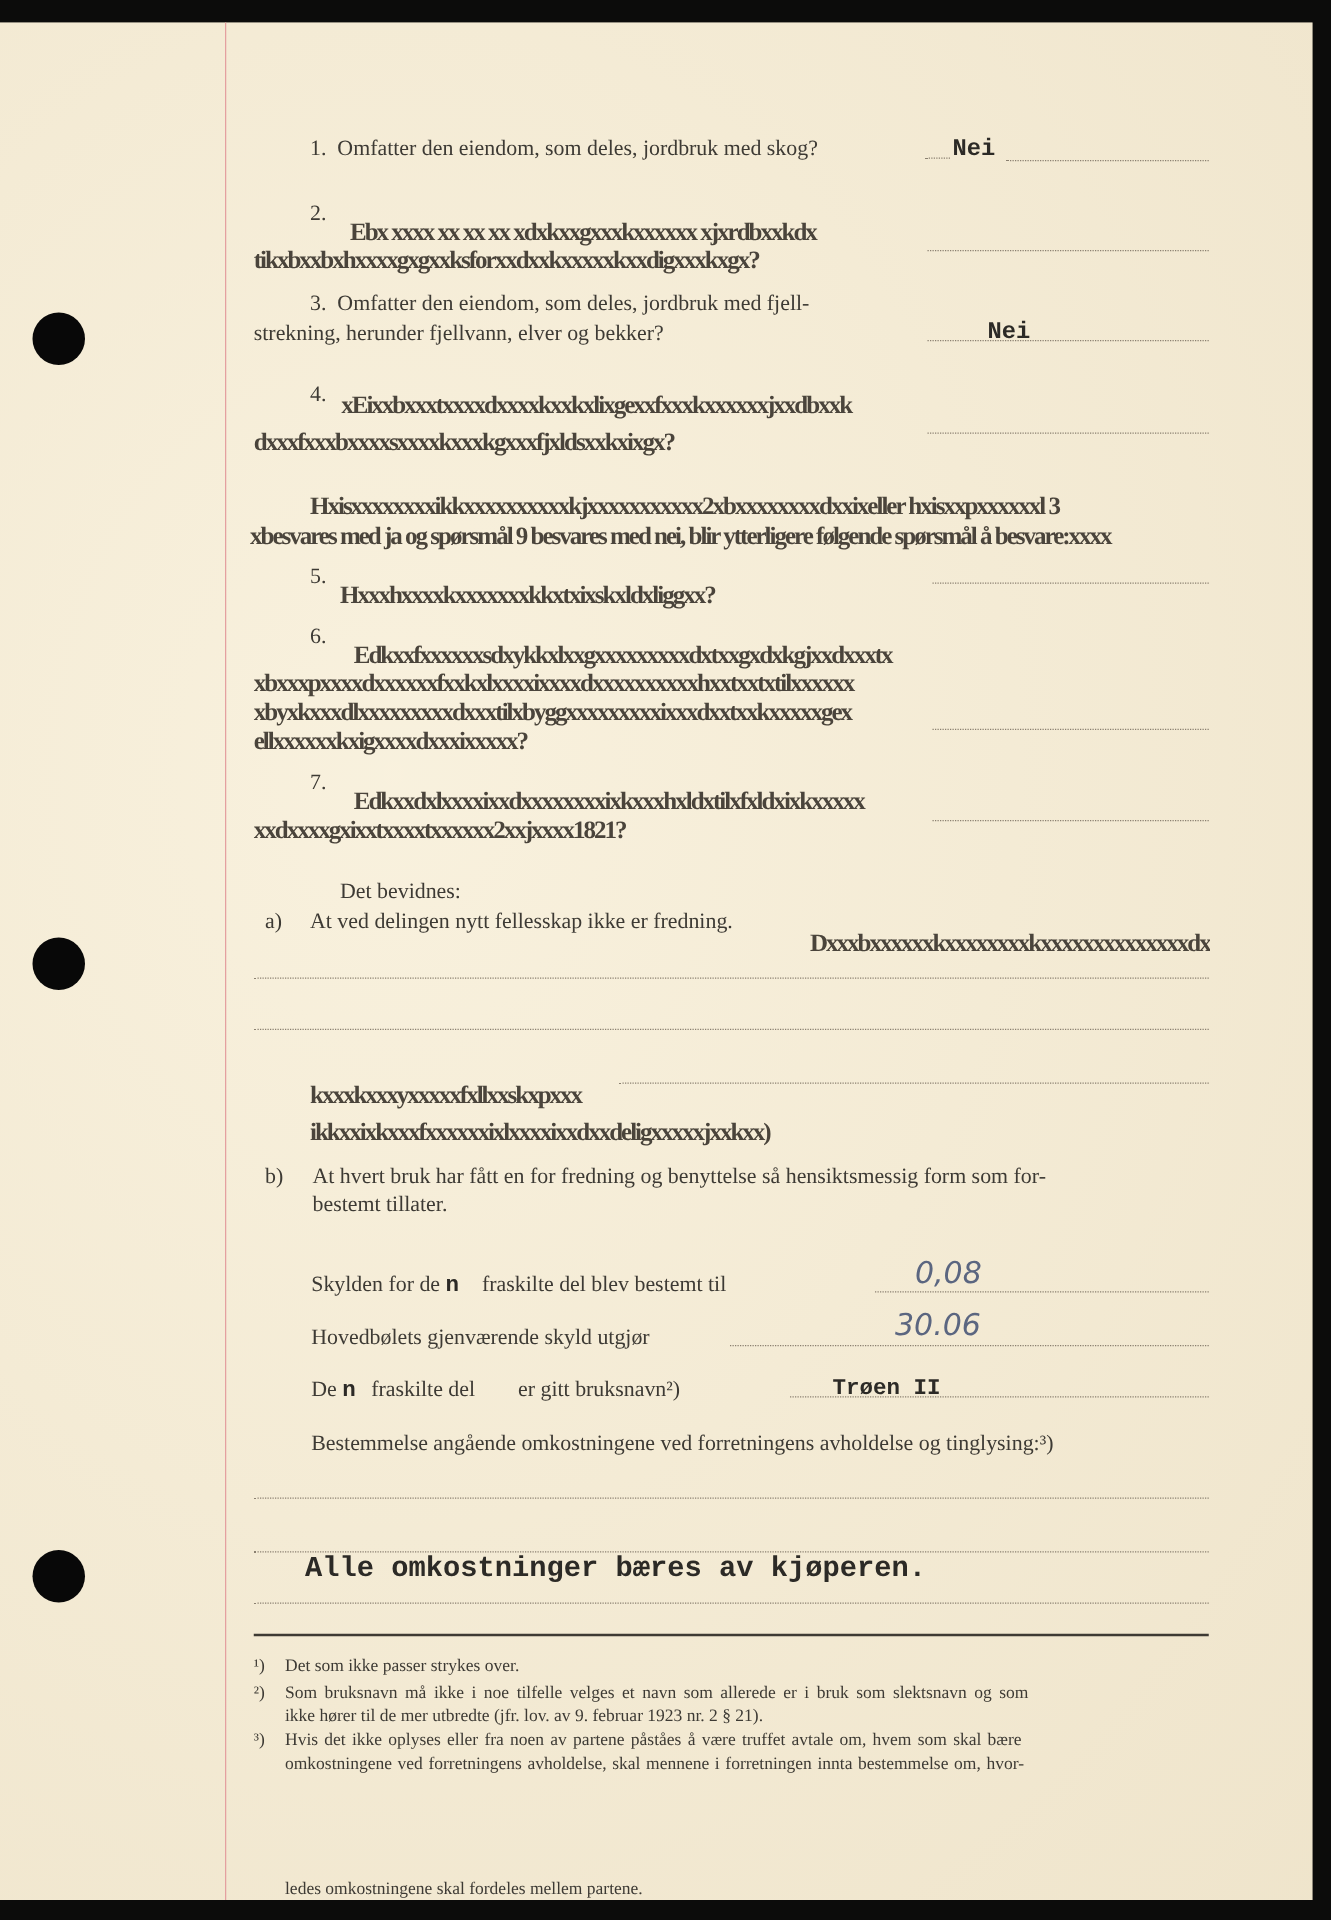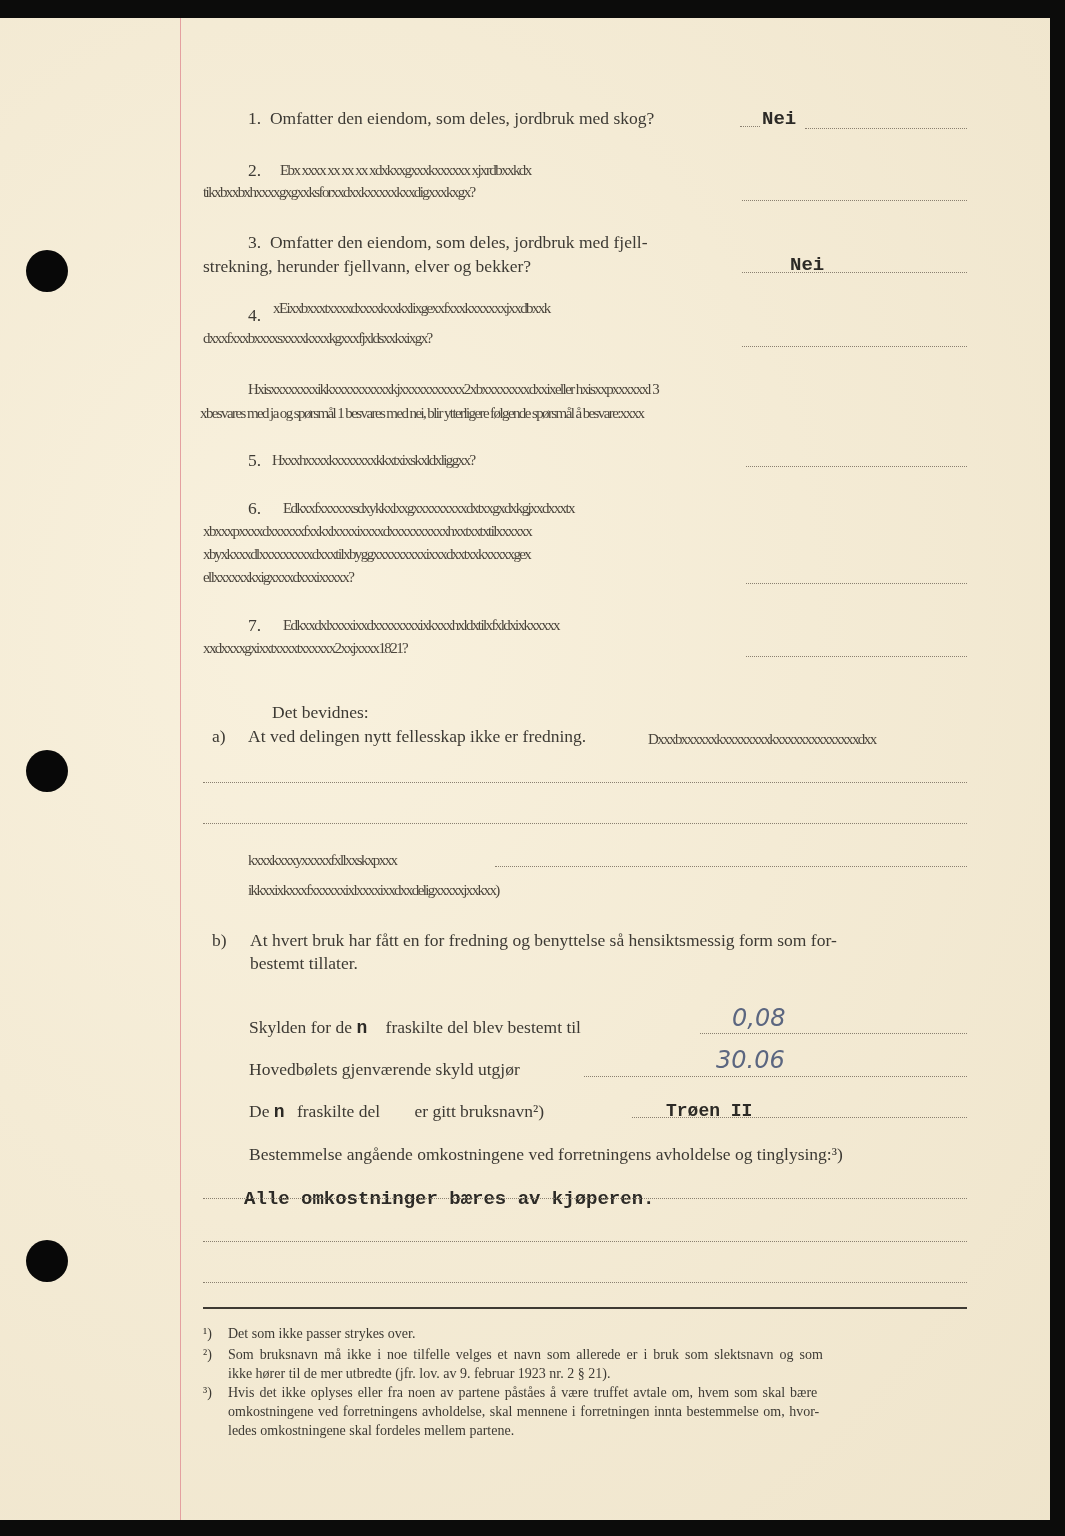--- a/index.html
+++ b/index.html
@@ -3,22 +3,22 @@
 <meta charset="utf-8">
 <style>
   html, body { margin:0; padding:0; }
   body { width:1065px; height:1536px; background:#0c0c0b; position:relative; overflow:hidden; }
   .paper { position:absolute; left:0; top:18px; width:1050px; height:1502px; background:#f2e8d0;
            background-image: radial-gradient(ellipse at 30% 40%, rgba(255,250,235,0.5), rgba(230,218,190,0.25)); }
   .margin-line { position:absolute; left:180px; top:0; width:1px; height:100%; background:#e4a0a0; }
   .hole { position:absolute; left:26px; width:42px; height:42px; border-radius:50%; background:#080808; }
   .txt { position:absolute; font-family:"Liberation Serif", serif; color:#3d3a34; font-size:17.5px; white-space:nowrap; }
   .small { font-size:14px; }
-  .strike { position:absolute; font-family:"Liberation Serif", serif; color:#4a443b; font-size:15px; font-weight:normal;
-            letter-spacing:-1.6px; white-space:nowrap; overflow:hidden; }
+  .strike { position:absolute; font-family:"Liberation Serif", serif; color:#4a443b; font-size:20px; font-weight:bold;
+            letter-spacing:-1.6px; white-space:nowrap; overflow:hidden;margin-top:13px; }
   .mono { font-family:"Liberation Mono", monospace; font-weight:bold; color:#2c2a26; }
   .hand { font-family:"DejaVu Sans", sans-serif; font-style:italic; color:#5b6680; font-size:24px; font-weight:normal; }
   .dots { position:absolute; height:0; border-bottom:1px dotted #8a8070; }
   .rule { position:absolute; height:2px; background:#3e3a33; }
 </style>
 </head>
 <body>
 
 <div class="paper">
   <div class="margin-line"></div>
@@ -47,21 +47,21 @@
 <div class="txt" style="left:203px;top:256px">strekning, herunder fjellvann, elver og bekker?</div>
 <div class="dots" style="left:742px;top:272px;width:225px"></div>
 <div class="txt mono" style="left:790px;top:254px;font-size:19px">Nei</div>
 
 <div class="txt" style="left:248px;top:305px">4.</div>
 <div class="strike" style="left:273px;top:300px;width:497px">xEixxbxxxtxxxxdxxxxkxxkxlixgexxfxxxkxxxxxxjxxdbxxk</div>
 <div class="strike" style="left:203px;top:330px;width:362px">dxxxfxxxbxxxxsxxxxkxxxkgxxxfjxldsxxkxixgx?</div>
 <div class="dots" style="left:742px;top:346px;width:225px"></div>
 
 <div class="strike" style="left:248px;top:381px;width:720px">Hxisxxxxxxxxikkxxxxxxxxxxkjxxxxxxxxxxx2xbxxxxxxxxdxxixeller hxisxxpxxxxxxl 3</div>
-<div class="strike" style="left:200px;top:405px;width:768px">xbesvares med ja og spørsmål 1 besvares med nei, blir ytterligere følgende spørsmål å besvare:xxxx</div>
+<div class="strike" style="left:200px;top:405px;width:768px">xbesvares med ja og spørsmål 9 besvares med nei, blir ytterligere følgende spørsmål å besvare:xxxx</div>
 
 <div class="txt" style="left:248px;top:450px">5.</div>
 <div class="strike" style="left:272px;top:452px;width:395px">Hxxxhxxxxkxxxxxxxkkxtxixskxldxliggxx?</div>
 <div class="dots" style="left:746px;top:466px;width:221px"></div>
 
 <div class="txt" style="left:248px;top:498px">6.</div>
 <div class="strike" style="left:283px;top:500px;width:470px">Edkxxfxxxxxxsdxykkxlxxgxxxxxxxxxdxtxxgxdxkgjxxdxxxtx</div>
 <div class="strike" style="left:203px;top:523px;width:550px">xbxxxpxxxxdxxxxxxfxxkxlxxxxixxxxdxxxxxxxxxxhxxtxxtxtilxxxxxx</div>
 <div class="strike" style="left:203px;top:546px;width:550px">xbyxkxxxdlxxxxxxxxxdxxxtilxbyggxxxxxxxxxixxxdxxtxxkxxxxxgex</div>
 <div class="strike" style="left:203px;top:569px;width:250px">ellxxxxxxkxigxxxxdxxxixxxxx?</div>
@@ -102,29 +102,29 @@
 <div class="txt" style="left:249px;top:1101px">
   <span>De</span>
   <span class="mono" style="font-size:18px">n</span>
   <span style="margin-left:8px">fraskilte del</span>
   <span style="margin-left:30px">er gitt bruksnavn²)</span>
 </div>
 <div class="dots" style="left:632px;top:1117px;width:335px"></div>
 <div class="txt mono" style="left:666px;top:1101px;font-size:18px">Trøen II</div>
 
 <div class="txt" style="left:249px;top:1144px">Bestemmelse angående omkostningene ved forretningens avholdelse og tinglysing:³)</div>
-<div class="txt mono" style="left:244px;top:1188px;font-size:19px">Alle omkostninger bæres av kjøperen.</div>
+<div class="txt mono" style="left:244px;top:1242px;font-size:23px">Alle omkostninger bæres av kjøperen.</div>
 <div class="dots" style="left:203px;top:1198px;width:764px"></div>
 <div class="dots" style="left:203px;top:1241px;width:764px"></div>
 <div class="dots" style="left:203px;top:1282px;width:764px"></div>
 <div class="rule" style="left:203px;top:1307px;width:764px"></div>
 
 <div class="txt small" style="left:203px;top:1326px">¹)</div>
 <div class="txt small" style="left:228px;top:1326px">Det som ikke passer strykes over.</div>
 
 <div class="txt small" style="left:203px;top:1347px">²)</div>
 <div class="txt small" style="left:228px;top:1347px;word-spacing:2.5px">Som bruksnavn må ikke i noe tilfelle velges et navn som allerede er i bruk som slektsnavn og som</div>
 <div class="txt small" style="left:228px;top:1366px">ikke hører til de mer utbredte (jfr. lov. av 9. februar 1923 nr. 2 § 21).</div>
 
 <div class="txt small" style="left:203px;top:1385px">³)</div>
 <div class="txt small" style="left:228px;top:1385px;word-spacing:1.5px">Hvis det ikke oplyses eller fra noen av partene påståes å være truffet avtale om, hvem som skal bære</div>
 <div class="txt small" style="left:228px;top:1404px;word-spacing:1px">omkostningene ved forretningens avholdelse, skal mennene i forretningen innta bestemmelse om, hvor-</div>
-<div class="txt small" style="left:228px;top:1423px">ledes omkostningene skal fordeles mellem partene.</div>
+<div class="txt small" style="left:228px;top:1504px">ledes omkostningene skal fordeles mellem partene.</div>
 
 </body></html>

